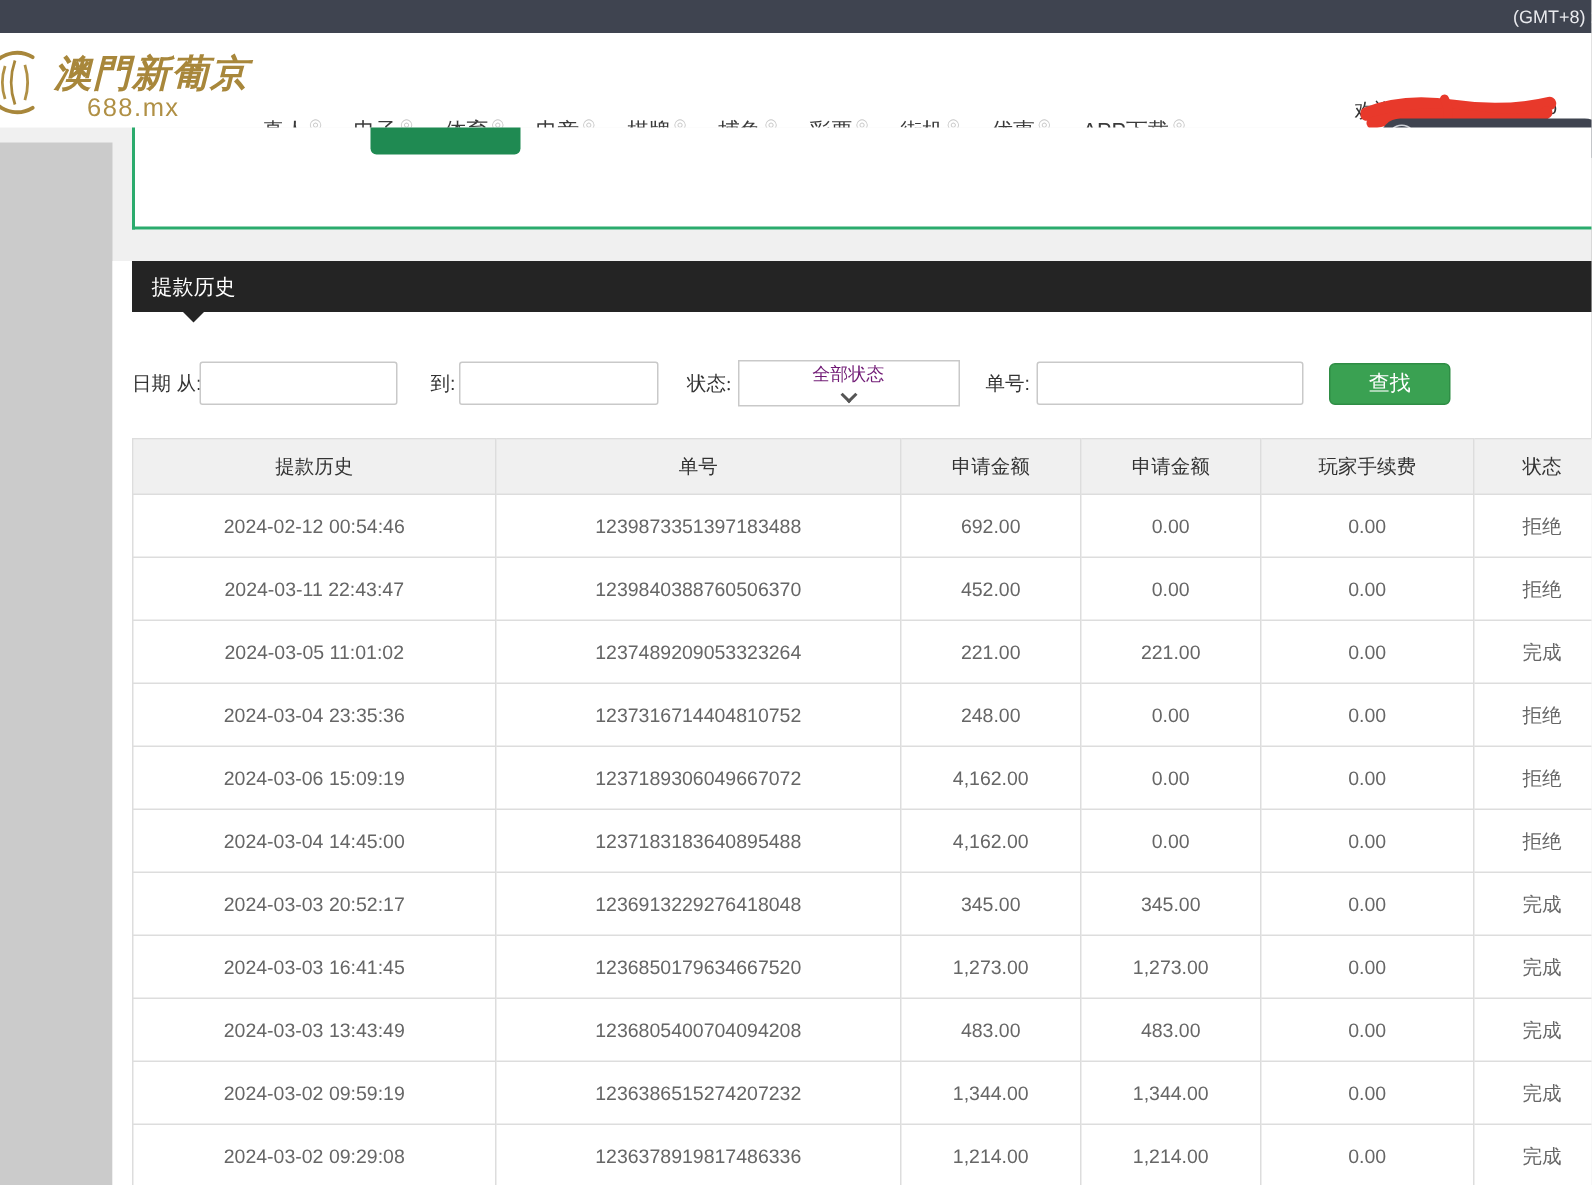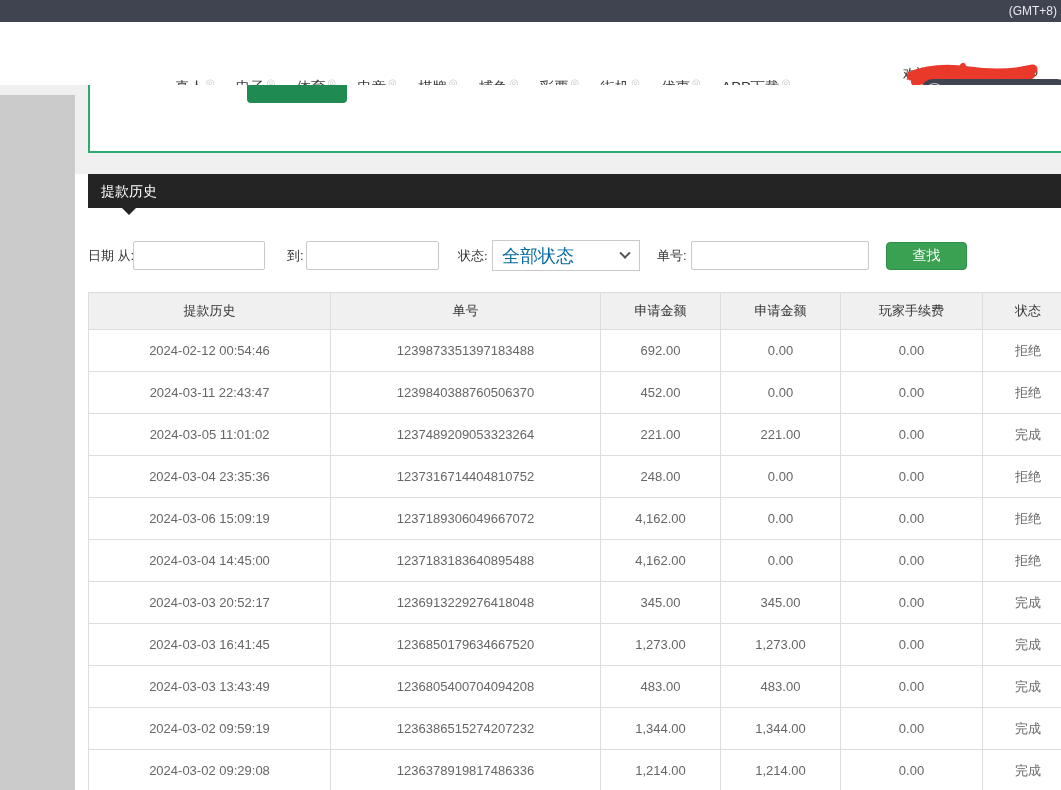--- a/index.html
+++ b/index.html
@@ -48,21 +48,21 @@
     border-left:7px solid transparent; border-right:7px solid transparent; border-top:7px solid #242424; }
   
   .flabel { position:absolute; top:240px; line-height:31px; font-size:13px; color:#333; white-space:nowrap; }
   .finput { position:absolute; top:241px; height:29px; border:1px solid #c9c9c9; border-radius:2px;
     background:#fff; font-size:13px; color:#333; padding:0 6px; font-family:inherit; }
   .lbl-from { left:88px; } .inp-from { left:133px; width:132px; }
   .lbl-to { left:287px; } .inp-to { left:306px; width:133px; }
   .lbl-status { left:458px;font-family:Liberation Serif, serif; }
   .status-select { position:absolute; left:492px; top:240px; width:148px; height:31px; border:1px solid #c9c9c9;
     background:#fff; display:flex; align-items:center; justify-content:space-between; padding:0 10px 0 9px;
-    font-size:18px; color:#0369a1; cursor:pointer; }
+    font-size:12px; color:#701a75; cursor:pointer;flex-direction:column; }
   .chevron { width:8px; height:8px; border-right:2px solid #555; border-bottom:2px solid #555;
     transform:rotate(45deg) translate(-2px,-2px); }
   .lbl-order { left:657px; } .inp-order { left:691px; width:178px; }
   .search-btn { position:absolute; left:886px; top:242px; width:81px; height:28px; background:#3aa152;
     border:1px solid #2f8d45; border-radius:4px; color:#fff; font-size:14px; font-family:inherit; cursor:pointer; }
   
   .history-table { position:absolute; left:88px; top:292px; width:985px; border-collapse:collapse;
     table-layout:fixed; background:#fff; font-size:13px; }
   .history-table th { height:37px; background:#f0f0f0; color:#333; font-weight:normal;
     border:1px solid #dddddd; text-align:center; }
@@ -73,20 +73,30 @@
 </head>
 <body>
 
 <div class="page">
 
   <div class="topbar">
     <div class="topbar-text">(GMT+8) 2</div>
   </div>
 
   <div class="header">
+    <div class="logo">
+      <svg class="logo-icon" width="44" height="58" viewBox="0 0 60 60">
+        <path d="M46,7 A27,27 0 1 0 46,53" fill="none" stroke="#a8873b" stroke-width="3.5" stroke-linecap="round"></path>
+        <path d="M30,10 Q23,30 30,50" fill="none" stroke="#a8873b" stroke-width="2.5"></path>
+        <path d="M21,15 Q16,30 21,45" fill="none" stroke="#b09045" stroke-width="2.5"></path>
+        <path d="M39,14 Q44,30 39,46" fill="none" stroke="#b09045" stroke-width="2.5"></path>
+      </svg>
+      <div class="logo-title">澳門新葡京</div>
+      <div class="logo-domain">688.mx</div>
+    </div>
     <div class="nav">
         <div class="nav-item"><span>真人</span><span class="nav-badge">◎</span></div>
         <div class="nav-item"><span>电子</span><span class="nav-badge">◎</span></div>
         <div class="nav-item"><span>体育</span><span class="nav-badge">◎</span></div>
         <div class="nav-item"><span>电竞</span><span class="nav-badge">◎</span></div>
         <div class="nav-item"><span>棋牌</span><span class="nav-badge">◎</span></div>
         <div class="nav-item"><span>捕鱼</span><span class="nav-badge">◎</span></div>
         <div class="nav-item"><span>彩票</span><span class="nav-badge">◎</span></div>
         <div class="nav-item"><span>街机</span><span class="nav-badge">◎</span></div>
         <div class="nav-item"><span>优惠</span><span class="nav-badge">◎</span></div>

